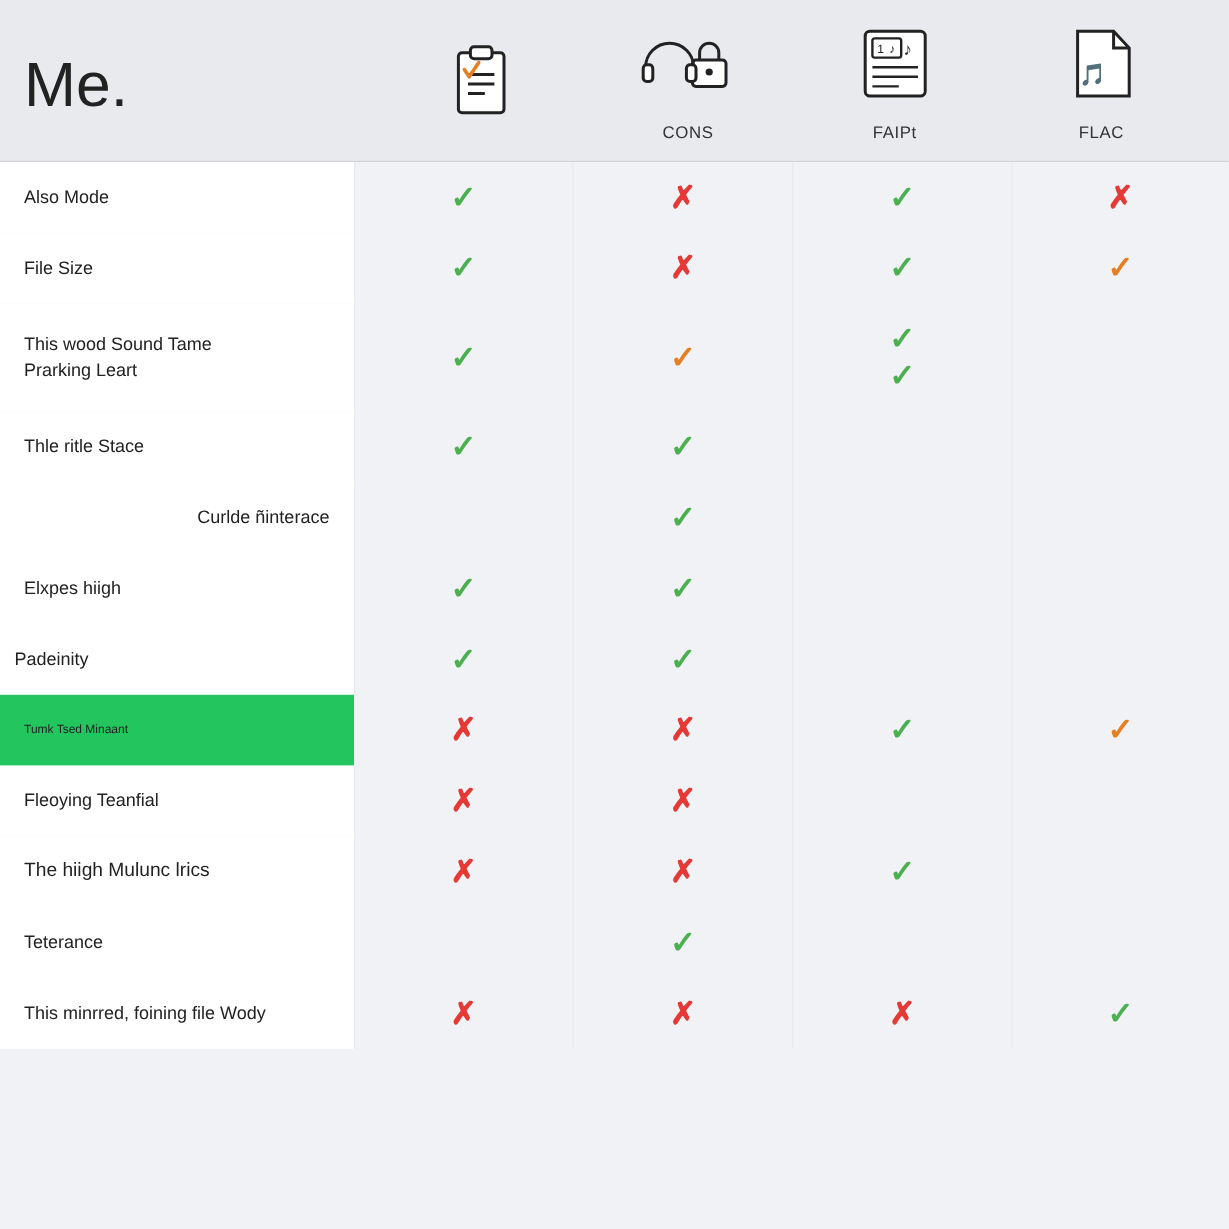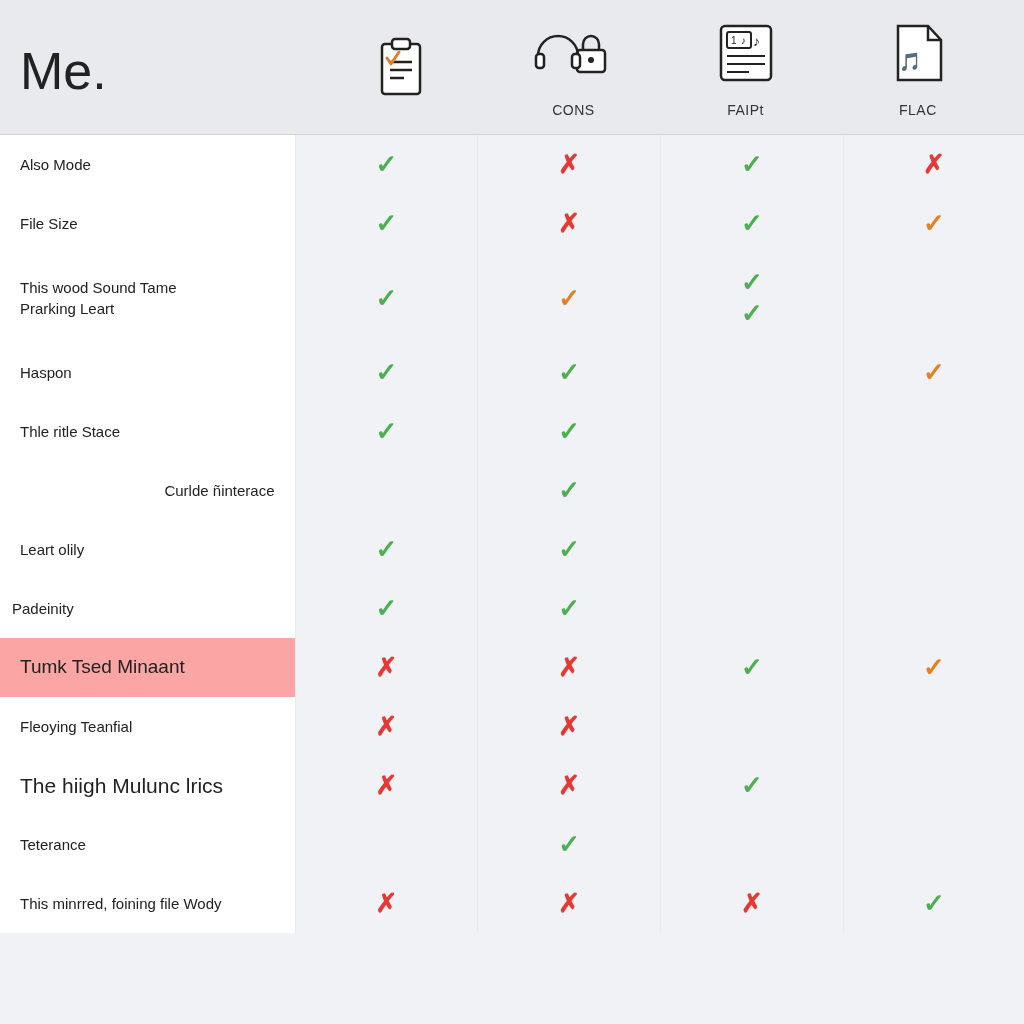--- a/index.html
+++ b/index.html
@@ -173,70 +173,63 @@
             <td style="text-align: center; padding: 14px 10px; vertical-align: middle;"><span class="check-orange">✓</span></td>
           </tr>
           <tr>
             <td class="feature-cell" style="width: 295px; padding: 14px 20px; font-size: 15px; color: rgb(34, 34, 34); vertical-align: middle; line-height: 1.4; background: rgb(255, 255, 255); border-right: 1px solid rgb(232, 234, 237);">This wood Sound Tame<br>Prarking Leart</td>
             <td style="text-align: center; padding: 14px 10px; vertical-align: middle; border-right: 1px solid rgb(232, 234, 237);"><span class="check-green">✓</span></td>
             <td style="text-align: center; padding: 14px 10px; vertical-align: middle; border-right: 1px solid rgb(232, 234, 237);"><span class="check-orange">✓</span></td>
             <td style="text-align: center; padding: 14px 10px; vertical-align: middle; border-right: 1px solid rgb(232, 234, 237);"><span class="check-green">✓</span><br><span class="check-green">✓</span></td>
             <td style="text-align: center; padding: 14px 10px; vertical-align: middle;"></td>
           </tr>
           <tr>
-            <td class="feature-cell" style="width: 295px; padding: 14px 20px; font-size: 15px; color: rgb(34, 34, 34); vertical-align: middle; line-height: 1.4; background: rgb(255, 255, 255); border-right: 1px solid rgb(232, 234, 237);">Haspon</td>
-            <td style="text-align: center; padding: 14px 10px; vertical-align: middle; border-right: 1px solid rgb(232, 234, 237);"><span class="check-green">✓</span></td>
-            <td style="text-align: center; padding: 14px 10px; vertical-align: middle; border-right: 1px solid rgb(232, 234, 237);"><span class="check-green">✓</span></td>
-            <td style="text-align: center; padding: 14px 10px; vertical-align: middle; border-right: 1px solid rgb(232, 234, 237);"></td>
+            <td class="feature-cell" style="width: 295px; padding: 14px 20px; font-size: 15px; color: rgb(34, 34, 34); vertical-align: middle; line-height: 1.4; background: rgb(255, 255, 255); border-right: 1px solid rgb(232, 234, 237);">Thle ritle Stace</td>
+            <td style="text-align: center; padding: 14px 10px; vertical-align: middle; border-right: 1px solid rgb(232, 234, 237);"><span class="check-green">✓</span></td>
+            <td style="text-align: center; padding: 14px 10px; vertical-align: middle; border-right: 1px solid rgb(232, 234, 237);"><span class="check-green">✓</span></td>
+            <td style="text-align: center; padding: 14px 10px; vertical-align: middle; border-right: 1px solid rgb(232, 234, 237);"></td>
+            <td style="text-align: center; padding: 14px 10px; vertical-align: middle;"></td>
+          </tr>
+          <tr>
+            <td class="feature-cell" style="width: 295px; padding: 14px 20px; font-size: 15px; color: rgb(34, 34, 34); vertical-align: middle; line-height: 1.4; background: rgb(255, 255, 255); border-right: 1px solid rgb(232, 234, 237); text-align: right;">Curlde ñinterace</td>
+            <td style="text-align: center; padding: 14px 10px; vertical-align: middle; border-right: 1px solid rgb(232, 234, 237);"></td>
+            <td style="text-align: center; padding: 14px 10px; vertical-align: middle; border-right: 1px solid rgb(232, 234, 237);"><span class="check-green">✓</span></td>
+            <td style="text-align: center; padding: 14px 10px; vertical-align: middle; border-right: 1px solid rgb(232, 234, 237);"></td>
+            <td style="text-align: center; padding: 14px 10px; vertical-align: middle;"></td>
+          </tr>
+          <tr>
+            <td class="feature-cell" style="width: 295px; padding: 14px 20px; font-size: 15px; color: rgb(34, 34, 34); vertical-align: middle; line-height: 1.4; background: rgb(255, 255, 255); border-right: 1px solid rgb(232, 234, 237);">Elxpes hiigh</td>
+            <td style="text-align: center; padding: 14px 10px; vertical-align: middle; border-right: 1px solid rgb(232, 234, 237);"><span class="check-green">✓</span></td>
+            <td style="text-align: center; padding: 14px 10px; vertical-align: middle; border-right: 1px solid rgb(232, 234, 237);"><span class="check-green">✓</span></td>
+            <td style="text-align: center; padding: 14px 10px; vertical-align: middle; border-right: 1px solid rgb(232, 234, 237);"></td>
+            <td style="text-align: center; padding: 14px 10px; vertical-align: middle;"></td>
+          </tr>
+          <tr>
+            <td class="feature-cell" style="width: 295px; padding: 14px 12px; font-size: 15px; color: rgb(34, 34, 34); vertical-align: middle; line-height: 1.4; background: rgb(255, 255, 255); border-right: 1px solid rgb(232, 234, 237);">Padeinity</td>
+            <td style="text-align: center; padding: 14px 10px; vertical-align: middle; border-right: 1px solid rgb(232, 234, 237);"><span class="check-green">✓</span></td>
+            <td style="text-align: center; padding: 14px 10px; vertical-align: middle; border-right: 1px solid rgb(232, 234, 237);"><span class="check-green">✓</span></td>
+            <td style="text-align: center; padding: 14px 10px; vertical-align: middle; border-right: 1px solid rgb(232, 234, 237);"></td>
+            <td style="text-align: center; padding: 14px 10px; vertical-align: middle;"></td>
+          </tr>
+          <tr>
+            <td class="feature-cell" style="width: 295px; padding: 14px 20px; font-size: 10px; color: rgb(34, 34, 34); vertical-align: middle; line-height: 1.4; background: #22c55e; border-right: 1px solid rgb(232, 234, 237);">Tumk Tsed Minaant</td>
+            <td style="text-align: center; padding: 14px 10px; vertical-align: middle; border-right: 1px solid rgb(232, 234, 237);"><span class="check-red">✗</span></td>
+            <td style="text-align: center; padding: 14px 10px; vertical-align: middle; border-right: 1px solid rgb(232, 234, 237);"><span class="check-red">✗</span></td>
+            <td style="text-align: center; padding: 14px 10px; vertical-align: middle; border-right: 1px solid rgb(232, 234, 237);"><span class="check-green">✓</span></td>
             <td style="text-align: center; padding: 14px 10px; vertical-align: middle;"><span class="check-orange">✓</span></td>
           </tr>
           <tr>
-            <td class="feature-cell" style="width: 295px; padding: 14px 20px; font-size: 15px; color: rgb(34, 34, 34); vertical-align: middle; line-height: 1.4; background: rgb(255, 255, 255); border-right: 1px solid rgb(232, 234, 237);">Thle ritle Stace</td>
-            <td style="text-align: center; padding: 14px 10px; vertical-align: middle; border-right: 1px solid rgb(232, 234, 237);"><span class="check-green">✓</span></td>
-            <td style="text-align: center; padding: 14px 10px; vertical-align: middle; border-right: 1px solid rgb(232, 234, 237);"><span class="check-green">✓</span></td>
-            <td style="text-align: center; padding: 14px 10px; vertical-align: middle; border-right: 1px solid rgb(232, 234, 237);"></td>
-            <td style="text-align: center; padding: 14px 10px; vertical-align: middle;"></td>
-          </tr>
-          <tr>
-            <td class="feature-cell" style="width: 295px; padding: 14px 20px; font-size: 15px; color: rgb(34, 34, 34); vertical-align: middle; line-height: 1.4; background: rgb(255, 255, 255); border-right: 1px solid rgb(232, 234, 237); text-align: right;">Curlde ñinterace</td>
-            <td style="text-align: center; padding: 14px 10px; vertical-align: middle; border-right: 1px solid rgb(232, 234, 237);"></td>
-            <td style="text-align: center; padding: 14px 10px; vertical-align: middle; border-right: 1px solid rgb(232, 234, 237);"><span class="check-green">✓</span></td>
-            <td style="text-align: center; padding: 14px 10px; vertical-align: middle; border-right: 1px solid rgb(232, 234, 237);"></td>
-            <td style="text-align: center; padding: 14px 10px; vertical-align: middle;"></td>
-          </tr>
-          <tr>
-            <td class="feature-cell" style="width: 295px; padding: 14px 20px; font-size: 15px; color: rgb(34, 34, 34); vertical-align: middle; line-height: 1.4; background: rgb(255, 255, 255); border-right: 1px solid rgb(232, 234, 237);">Leart olily</td>
-            <td style="text-align: center; padding: 14px 10px; vertical-align: middle; border-right: 1px solid rgb(232, 234, 237);"><span class="check-green">✓</span></td>
-            <td style="text-align: center; padding: 14px 10px; vertical-align: middle; border-right: 1px solid rgb(232, 234, 237);"><span class="check-green">✓</span></td>
-            <td style="text-align: center; padding: 14px 10px; vertical-align: middle; border-right: 1px solid rgb(232, 234, 237);"></td>
-            <td style="text-align: center; padding: 14px 10px; vertical-align: middle;"></td>
-          </tr>
-          <tr>
-            <td class="feature-cell" style="width: 295px; padding: 14px 12px; font-size: 15px; color: rgb(34, 34, 34); vertical-align: middle; line-height: 1.4; background: rgb(255, 255, 255); border-right: 1px solid rgb(232, 234, 237);">Padeinity</td>
-            <td style="text-align: center; padding: 14px 10px; vertical-align: middle; border-right: 1px solid rgb(232, 234, 237);"><span class="check-green">✓</span></td>
-            <td style="text-align: center; padding: 14px 10px; vertical-align: middle; border-right: 1px solid rgb(232, 234, 237);"><span class="check-green">✓</span></td>
-            <td style="text-align: center; padding: 14px 10px; vertical-align: middle; border-right: 1px solid rgb(232, 234, 237);"></td>
-            <td style="text-align: center; padding: 14px 10px; vertical-align: middle;"></td>
-          </tr>
-          <tr>
-            <td class="feature-cell" style="width: 295px; padding: 14px 20px; font-size: 19px; color: rgb(34, 34, 34); vertical-align: middle; line-height: 1.4; background: #fca5a5; border-right: 1px solid rgb(232, 234, 237);">Tumk Tsed Minaant</td>
-            <td style="text-align: center; padding: 14px 10px; vertical-align: middle; border-right: 1px solid rgb(232, 234, 237);"><span class="check-red">✗</span></td>
-            <td style="text-align: center; padding: 14px 10px; vertical-align: middle; border-right: 1px solid rgb(232, 234, 237);"><span class="check-red">✗</span></td>
-            <td style="text-align: center; padding: 14px 10px; vertical-align: middle; border-right: 1px solid rgb(232, 234, 237);"><span class="check-green">✓</span></td>
-            <td style="text-align: center; padding: 14px 10px; vertical-align: middle;"><span class="check-orange">✓</span></td>
-          </tr>
-          <tr>
             <td class="feature-cell" style="width: 295px; padding: 14px 20px; font-size: 15px; color: rgb(34, 34, 34); vertical-align: middle; line-height: 1.4; background: rgb(255, 255, 255); border-right: 1px solid rgb(232, 234, 237);">Fleoying Teanfial</td>
             <td style="text-align: center; padding: 14px 10px; vertical-align: middle; border-right: 1px solid rgb(232, 234, 237);"><span class="check-red">✗</span></td>
             <td style="text-align: center; padding: 14px 10px; vertical-align: middle; border-right: 1px solid rgb(232, 234, 237);"><span class="check-red">✗</span></td>
             <td style="text-align: center; padding: 14px 10px; vertical-align: middle; border-right: 1px solid rgb(232, 234, 237);"></td>
             <td style="text-align: center; padding: 14px 10px; vertical-align: middle;"></td>
           </tr>
           <tr>
-            <td class="feature-cell" style="width: 295px; padding: 14px 20px; font-size: 21px; color: rgb(34, 34, 34); vertical-align: middle; line-height: 1.4; background: rgb(255, 255, 255); border-right: 1px solid rgb(232, 234, 237);">The hiigh Mulunc lrics</td>
+            <td class="feature-cell" style="width: 295px; padding: 14px 20px; font-size: 16px; color: rgb(34, 34, 34); vertical-align: middle; line-height: 1.4; background: rgb(255, 255, 255); border-right: 1px solid rgb(232, 234, 237);">The hiigh Mulunc lrics</td>
             <td style="text-align: center; padding: 14px 10px; vertical-align: middle; border-right: 1px solid rgb(232, 234, 237);"><span class="check-red">✗</span></td>
             <td style="text-align: center; padding: 14px 10px; vertical-align: middle; border-right: 1px solid rgb(232, 234, 237);"><span class="check-red">✗</span></td>
             <td style="text-align: center; padding: 14px 10px; vertical-align: middle; border-right: 1px solid rgb(232, 234, 237);"><span class="check-green">✓</span></td>
             <td style="text-align: center; padding: 14px 10px; vertical-align: middle;"></td>
           </tr>
           <tr>
             <td class="feature-cell" style="width: 295px; padding: 14px 20px; font-size: 15px; color: rgb(34, 34, 34); vertical-align: middle; line-height: 1.4; background: rgb(255, 255, 255); border-right: 1px solid rgb(232, 234, 237);">Teterance</td>
             <td style="text-align: center; padding: 14px 10px; vertical-align: middle; border-right: 1px solid rgb(232, 234, 237);"></td>
             <td style="text-align: center; padding: 14px 10px; vertical-align: middle; border-right: 1px solid rgb(232, 234, 237);"><span class="check-green">✓</span></td>
             <td style="text-align: center; padding: 14px 10px; vertical-align: middle; border-right: 1px solid rgb(232, 234, 237);"></td>

